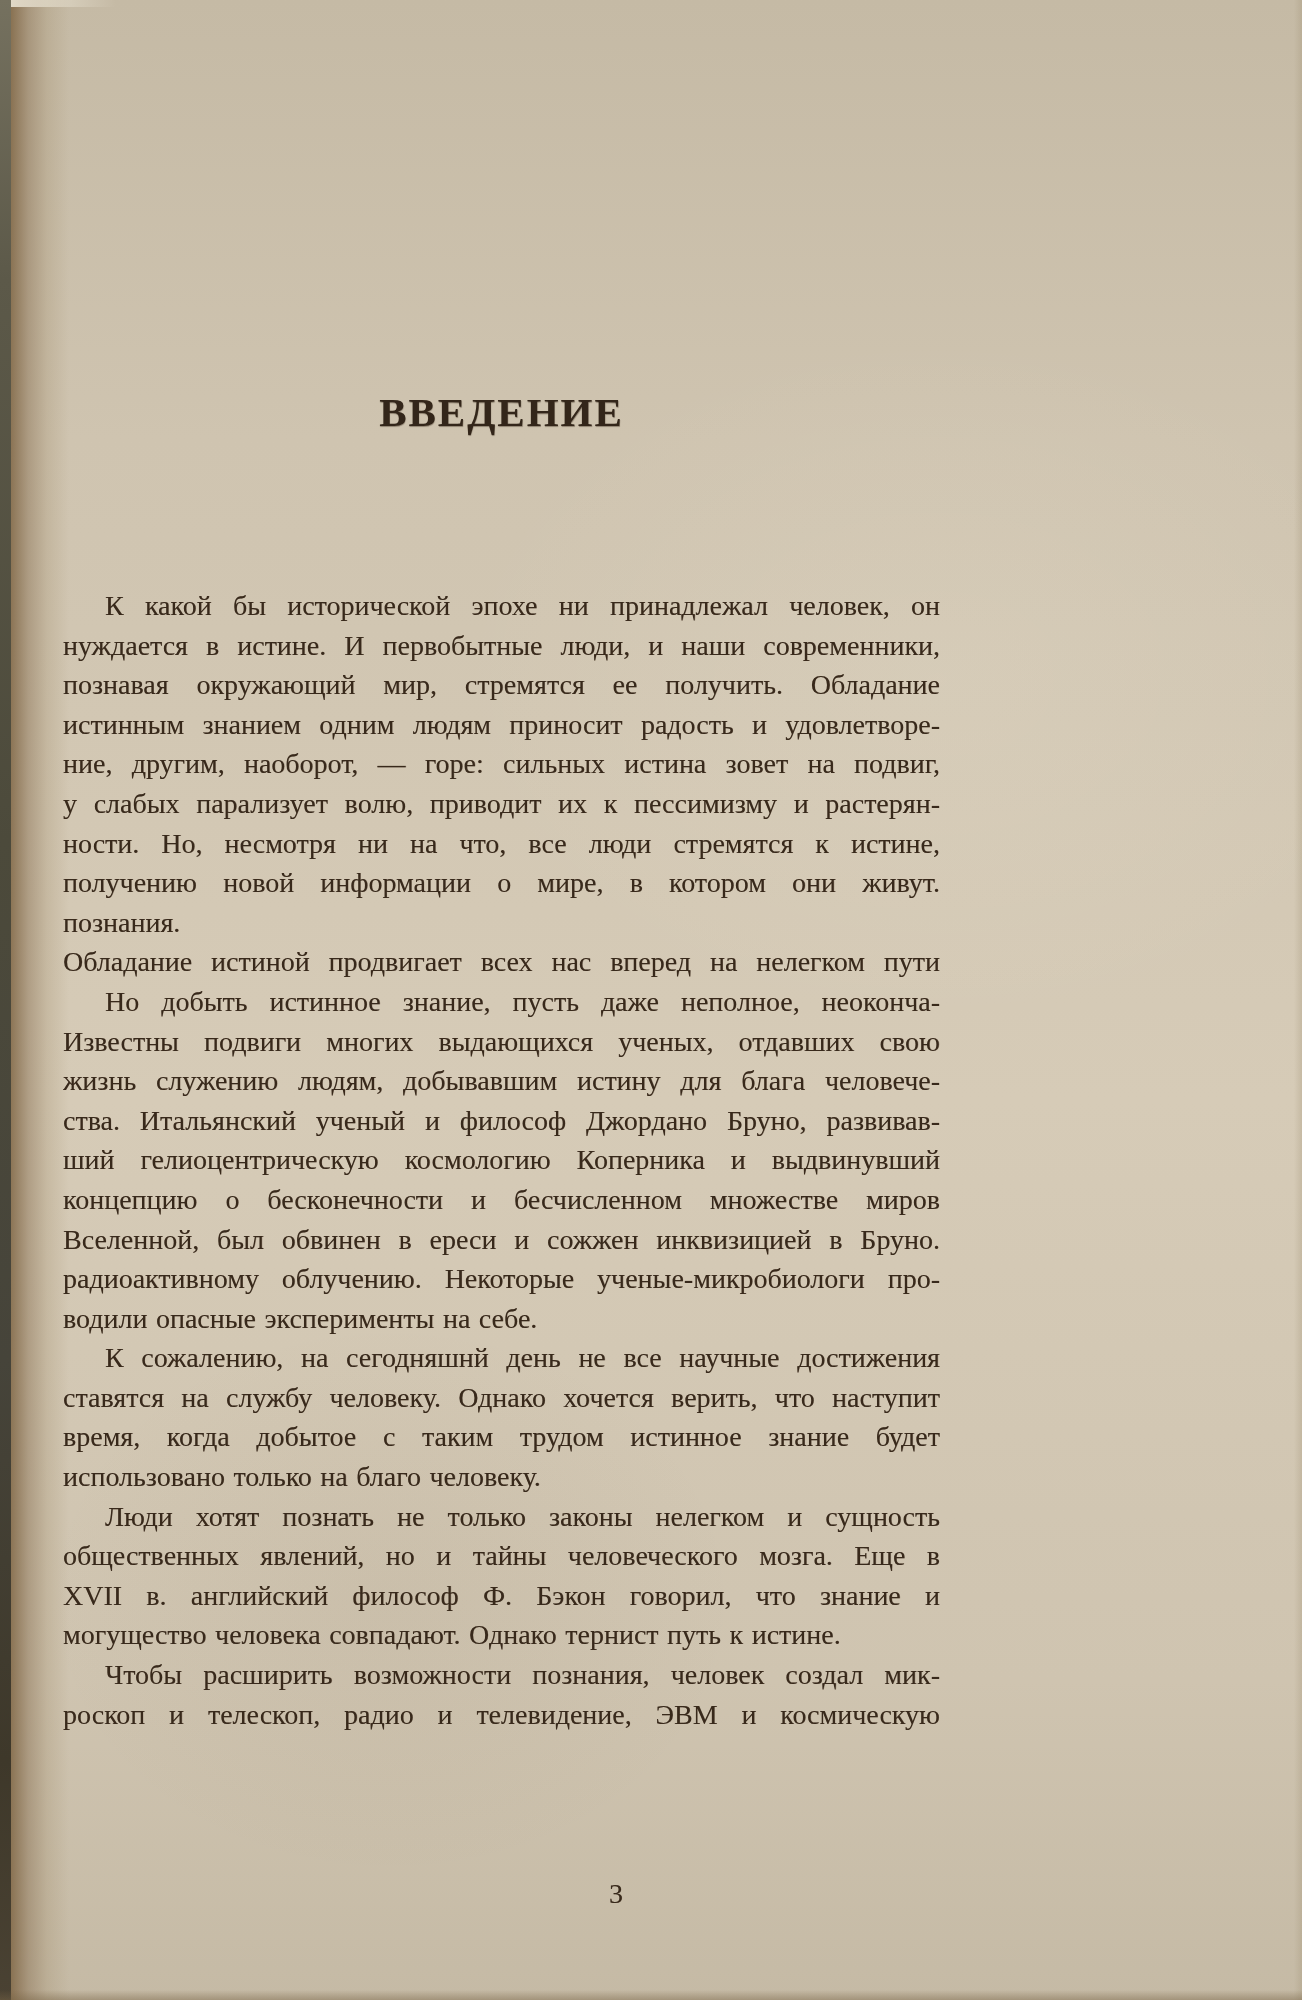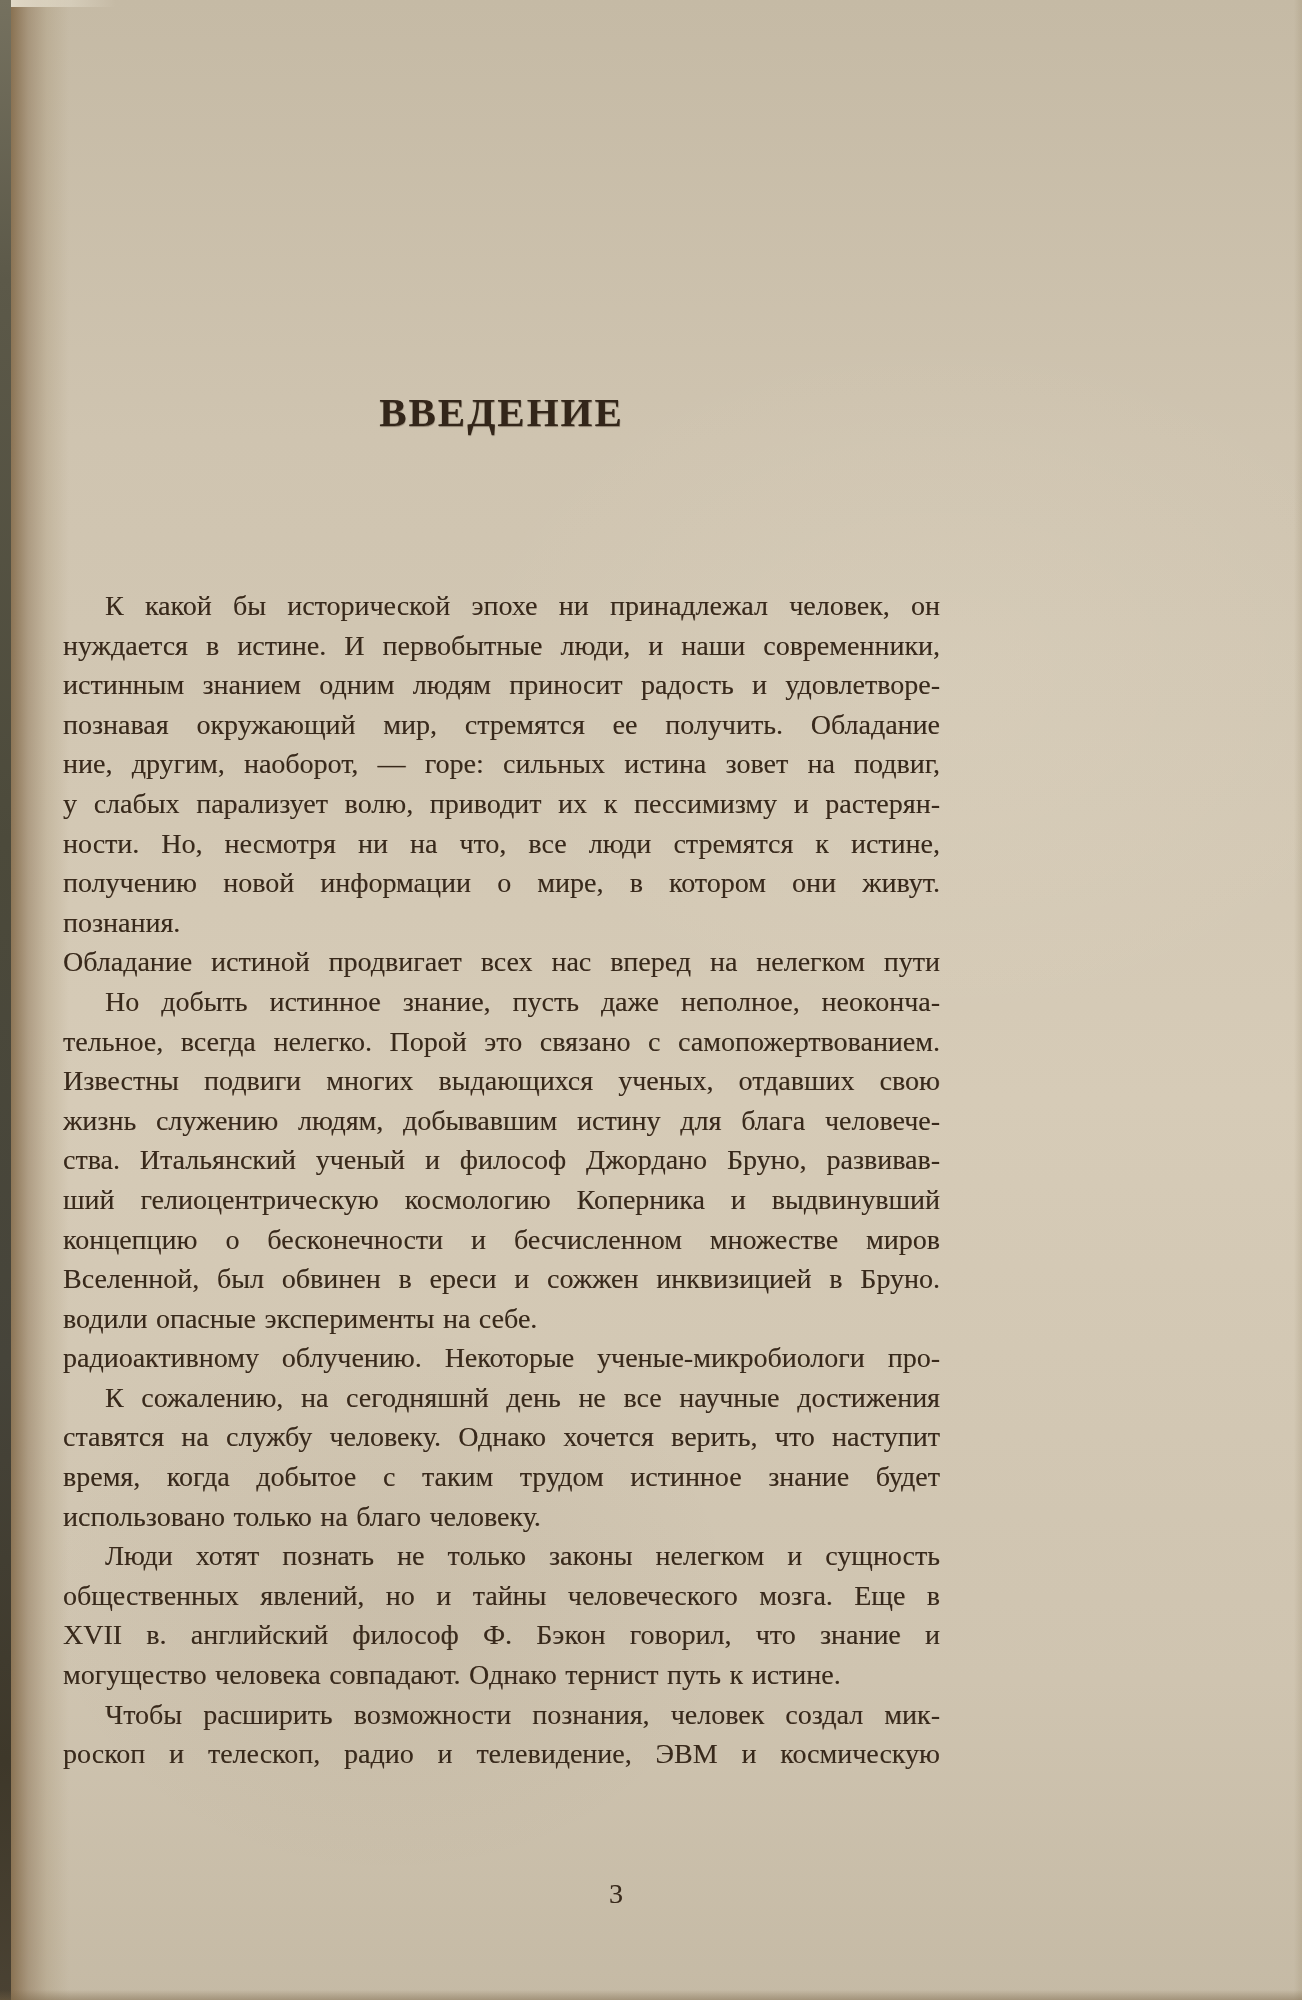--- a/index.html
+++ b/index.html
@@ -95,38 +95,37 @@
   <div class="edge edge-gutter"></div>
   <div class="edge edge-topleft"></div>
   <div class="edge edge-right"></div>
   <div class="edge edge-bottom"></div>
 
   <h1 class="title">ВВЕДЕНИЕ</h1>
 
   <div class="bodytext" id="bodytext">
       <div class="line indent">К какой бы исторической эпохе ни принадлежал человек, он</div>
       <div class="line">нуждается в истине. И первобытные люди, и наши современники,</div>
+      <div class="line">познавая окружающий мир, стремятся ее получить. Обладание</div>
       <div class="line">истинным знанием одним людям приносит радость и удовлетворе-</div>
-      <div class="line">познавая окружающий мир, стремятся ее получить. Обладание</div>
       <div class="line">ние, другим, наоборот, — горе: сильных истина зовет на подвиг,</div>
       <div class="line">у слабых парализует волю, приводит их к пессимизму и растерян-</div>
       <div class="line">ности. Но, несмотря ни на что, все люди стремятся к истине,</div>
       <div class="line">получению новой информации о мире, в котором они живут.</div>
       <div class="line last">познания.</div>
       <div class="line">Обладание истиной продвигает всех нас вперед на нелегком пути</div>
       <div class="line indent">Но добыть истинное знание, пусть даже неполное, неоконча-</div>
-      <div class="line">тельное, всегда нелегко. Порой это связано с самопожертвованием.</div>
       <div class="line">Известны подвиги многих выдающихся ученых, отдавших свою</div>
       <div class="line">жизнь служению людям, добывавшим истину для блага человече-</div>
       <div class="line">ства. Итальянский ученый и философ Джордано Бруно, развивав-</div>
       <div class="line">ший гелиоцентрическую космологию Коперника и выдвинувший</div>
       <div class="line">концепцию о бесконечности и бесчисленном множестве миров</div>
       <div class="line">Вселенной, был обвинен в ереси и сожжен инквизицией в Бруно.</div>
+      <div class="line">радиоактивному облучению. Некоторые ученые-микробиологи про-</div>
       <div class="line last">водили опасные эксперименты на себе.</div>
-      <div class="line">радиоактивному облучению. Некоторые ученые-микробиологи про-</div>
       <div class="line indent">К сожалению, на сегодняшнй день не все научные достижения</div>
       <div class="line">ставятся на службу человеку. Однако хочется верить, что наступит</div>
       <div class="line">время, когда добытое с таким трудом истинное знание будет</div>
       <div class="line last">использовано только на благо человеку.</div>
       <div class="line indent">Люди хотят познать не только законы нелегком и сущность</div>
       <div class="line">общественных явлений, но и тайны человеческого мозга. Еще в</div>
       <div class="line">XVII в. английский философ Ф. Бэкон говорил, что знание и</div>
       <div class="line last">могущество человека совпадают. Однако тернист путь к истине.</div>
       <div class="line indent">Чтобы расширить возможности познания, человек создал мик-</div>
       <div class="line">роскоп и телескоп, радио и телевидение, ЭВМ и космическую</div>

